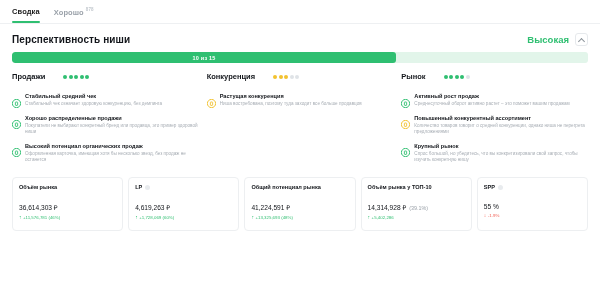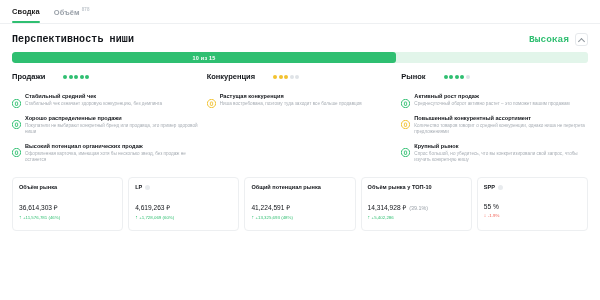--- a/index.html
+++ b/index.html
@@ -47,21 +47,20 @@
     vertical-align: super;
     margin-left: 2px;
   }
 
   
   .header {
     display: flex;
     align-items: center;
     justify-content: space-between;
     padding: 9px 12px 0 12px;
-    font-family: Liberation Mono, monospace;
   }
   .page-title { font-size: 10px; font-weight: bold; color: #12151a; letter-spacing: .1px; }
   .header-right { display: flex; align-items: center; gap: 6px; }
   .verdict { font-size: 9.5px; font-weight: bold; color: #2fbf71; }
   .collapse-btn {
     width: 13px; height: 13px;
     border: 1px solid #e6e9ec;
     border-radius: 3px;
     background: #fff;
     display: flex; align-items: center; justify-content: center;
@@ -163,21 +162,21 @@
 </head>
 <body>
 
 <div class="page">
 
   <div class="tabs">
     <div class="tab active">
       <span>Сводка</span>
     </div>
     <div class="tab">
-      <span>Объём</span><span class="tab-sup">878</span>
+      <span>Хорошо</span><span class="tab-sup">878</span>
     </div>
   </div>
 
   <div class="header">
     <div class="page-title">Перспективность ниши</div>
     <div class="header-right">
       <div class="verdict">Высокая</div>
       <div class="collapse-btn">
         <span class="chev"></span>
       </div>

